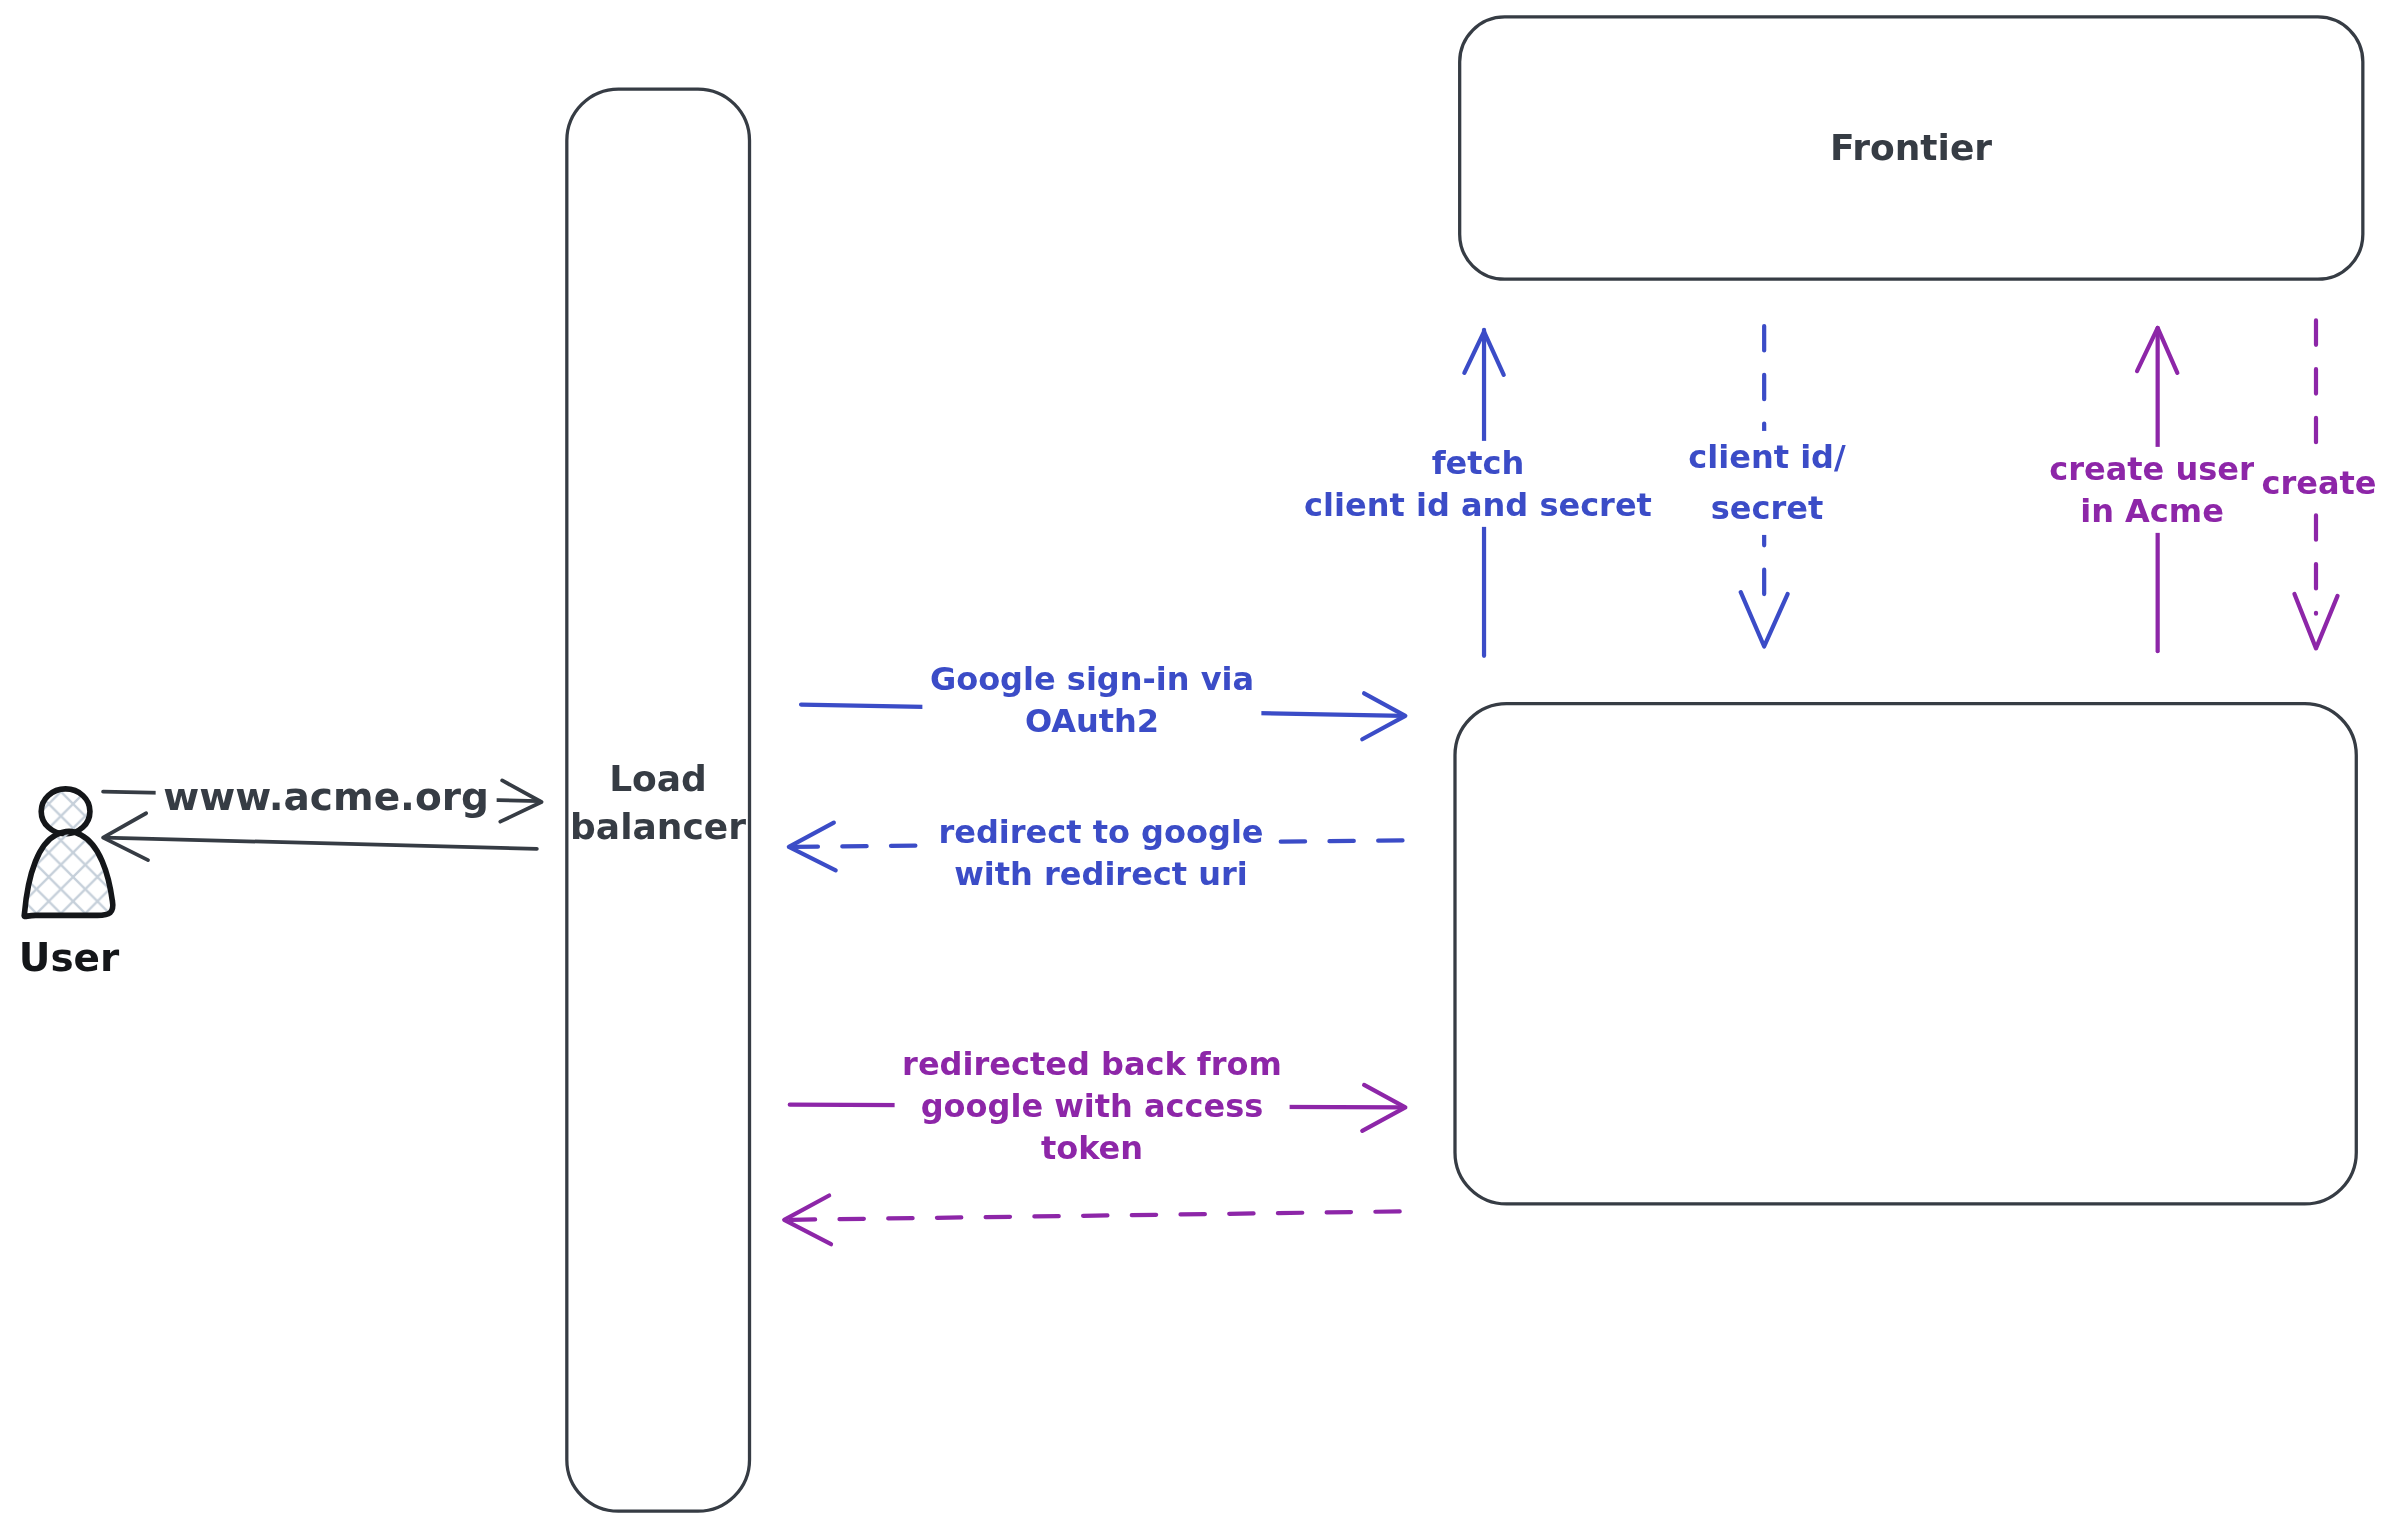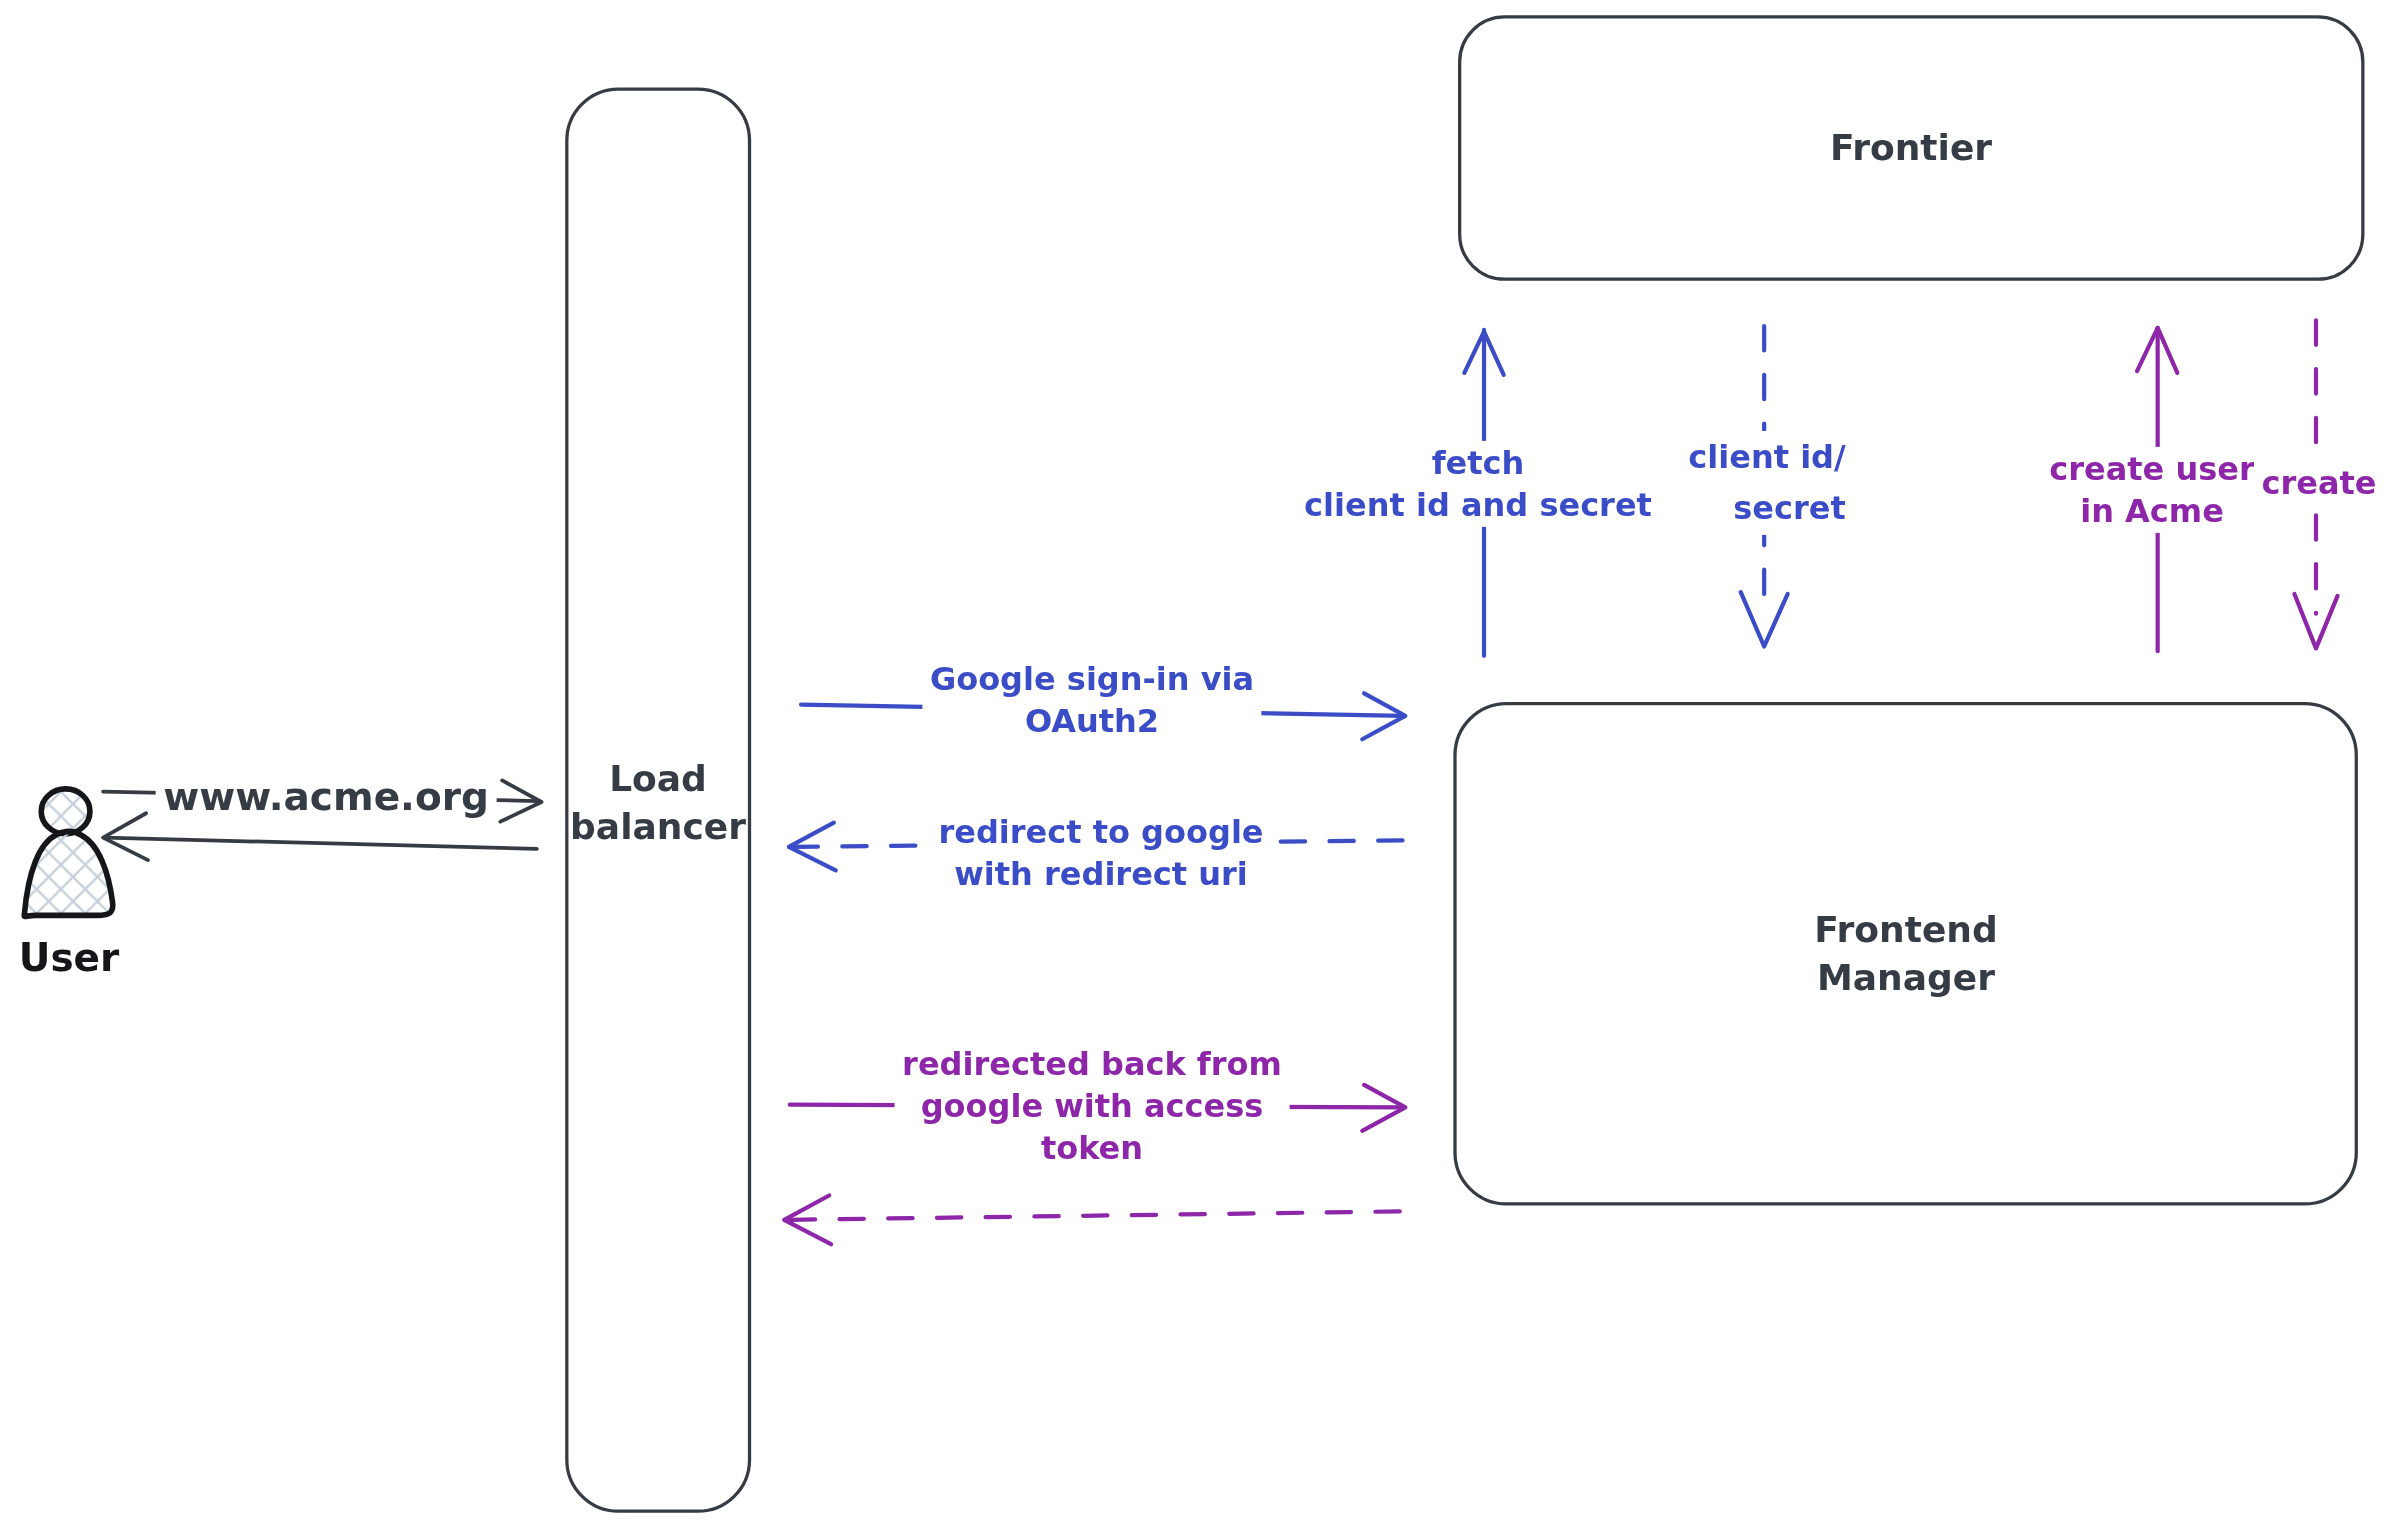--- a/index.html
+++ b/index.html
@@ -18,21 +18,21 @@
   .sw-cline{stroke-width:4.5px;}
   .sw-icon{stroke-width:6px;}
   .dashed{stroke-dasharray:26 26;}
   .hatchfill{fill:url(#hatch);}
   .lbl{
     position:absolute;transform:translate(-50%,-50%);z-index:2;
     white-space:pre-line;text-align:center;font-weight:bold;line-height:1.32;
     background:var(--canvas,#fff);padding:0.9px 7.5px;
   }
   .nobg{background:transparent;padding:0;}
-  .lh16{line-height:1.6;text-align:right;}
+  .lh16{line-height:1.6;}
   .f34{font-size:32px;}
   .f38{font-size:36px;}
   .f42{font-size:39px;}
   .ink{color:var(--ink);}
   .black{color:var(--black);}
   .blue{color:var(--blue);}
   .purple{color:var(--purple);}
 </style>
 </head>
 <body>
@@ -105,22 +105,20 @@
     <g>
       <path d="M2472 342 L2472 655" class="stroke-purple sw-cline dashed"></path>
       <path d="M2449 634 L2472 692 L2495 636" class="stroke-purple sw-cline"></path>
     </g>
   </svg>
 
   <div class="lbl nobg black f42" style="left:69px;top:958px;">User</div>
   <div class="lbl nobg ink f38" style="left:658px;top:803px;">Load
 balancer</div>
   <div class="lbl nobg ink f38" style="left:1911px;top:148px;">Frontier</div>
-  <div class="lbl nobg ink f38" style="left:1906px;top:954px;">Frontend
-Manager</div>
 
   <div class="lbl ink f42" style="left:326px;top:797px;">www.acme.org</div>
   <div class="lbl blue f34" style="left:1092px;top:700px;">Google sign-in via
 OAuth2</div>
   <div class="lbl blue f34" style="left:1101px;top:853px;">redirect to google
 with redirect uri</div>
   <div class="lbl blue f34" style="left:1478px;top:484px;">fetch
 client id and secret</div>
   <div class="lbl blue f34 lh16" style="left:1767px;top:483px;">client id/
 secret</div>

